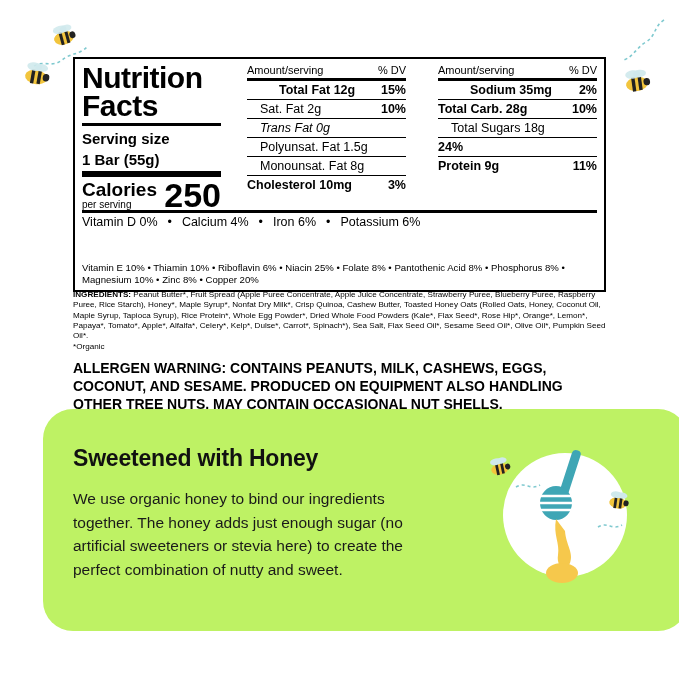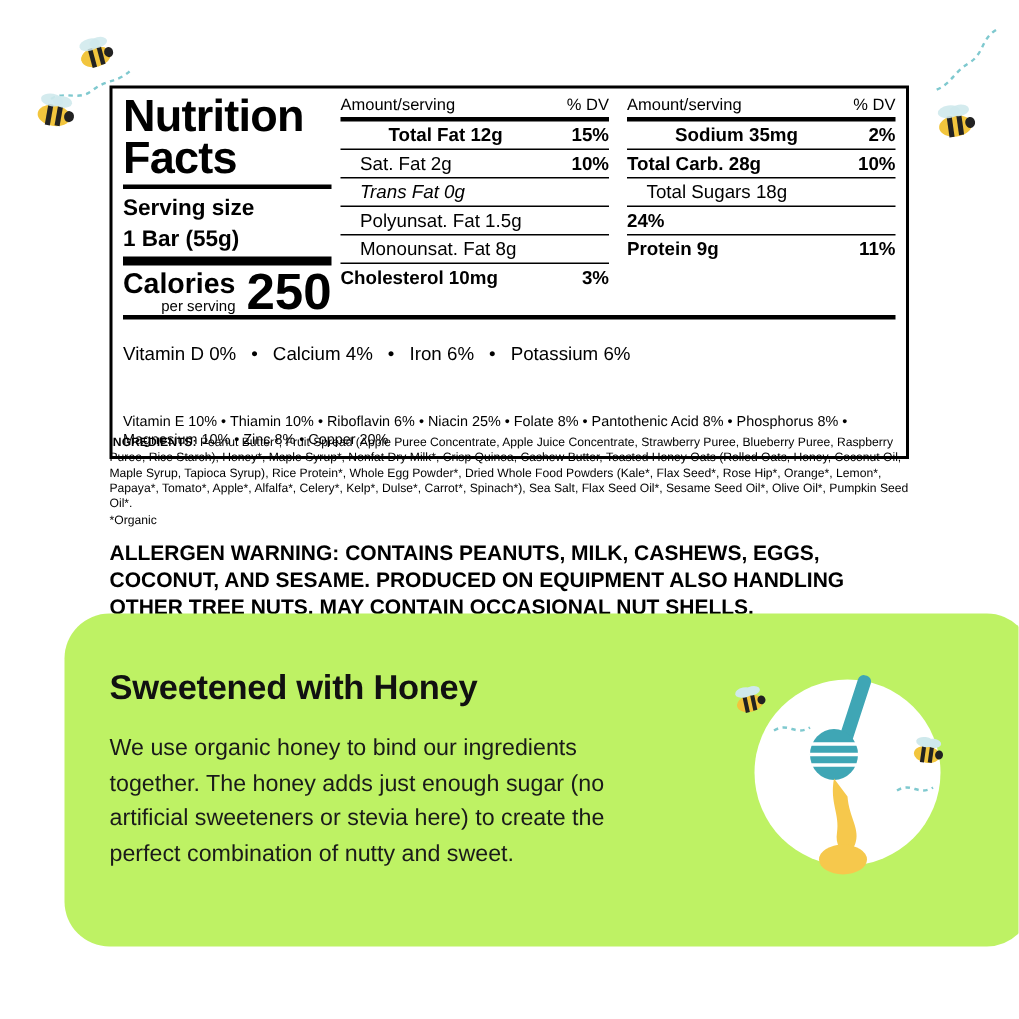--- a/index.html
+++ b/index.html
@@ -21,21 +21,21 @@
   #nutrition-panel {
     position: absolute;
     left: 73px;
     top: 57px;
     width: 533px;
     border: 2px solid #000;
     background: #fff;
     padding: 5px 7px 4px 7px;
   }
 
-  .nf-grid { display: flex; }
+  .nf-grid { display: flex; gap: 20px; }
   .nf-left { width: 145px; padding-right: 6px; }
   .nf-col  { flex: 1; }
   .nf-col.mid { padding-right: 6px; }
   .nf-col.right { padding-left: 6px; }
 
   .nf-title {
     font-family: "Liberation Sans", sans-serif;
     font-weight: bold;
     font-size: 30px;
     line-height: 0.92;
@@ -55,42 +55,42 @@
     font-weight: bold;
     font-size: 15px;
     padding-bottom: 3px;
   }
   .cal-row {
     display: flex;
     align-items: flex-end;
     justify-content: space-between;
     padding-top: 3px;
   }
-  .cal-label { font-weight: bold; font-size: 19px; line-height: 1; text-align: right; }
+  .cal-label { font-weight: bold; font-size: 19px; line-height: 1; }
   .cal-sub { font-size: 10px; font-weight: normal; display: block; line-height: 1.1;}
   .cal-value { font-weight: bold; font-size: 34px; line-height: 0.85; }
 
   .hdr-row {
     display: flex; justify-content: space-between;
     font-size: 11px; padding-bottom: 2px;
   }
   .nrow {
     display: flex; justify-content: space-between;
     font-size: 12.5px; padding: 2px 0 2px 0;
     border-top: 1px solid #000000;
   }
   .nrow.first { border-top: none; margin-left: 32px; }
   .nrow .nm { white-space: nowrap; }
   .nrow .dv { font-weight: bold; }
   .b { font-weight: bold; }
   .ind1 { padding-left: 13px; }
   .ind2 { padding-left: 13px; }
   .it { font-style: italic; }
 
-  .vit-block { border-top: 3px solid #000; padding-top: 16px; }
+  .vit-block { border-top: 3px solid #000; padding-top: 2px; }
   .vit-row1 {
     font-size: 12.5px;
     display: flex;
     gap: 10px;
     flex-wrap: wrap;
     padding-bottom: 1px;
   }
   .vit-row1 span::after { content: ""; }
   .vit-small { font-size: 9.6px; line-height: 1.22; margin-top: 32px; }
 

